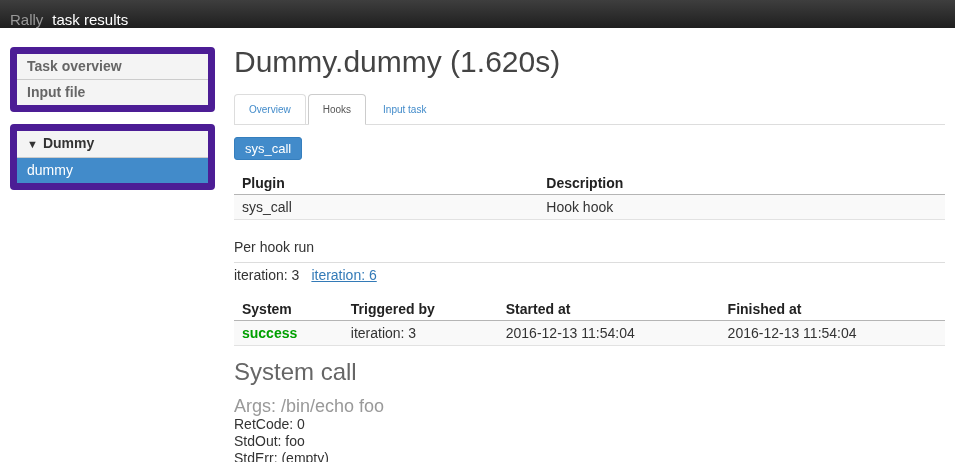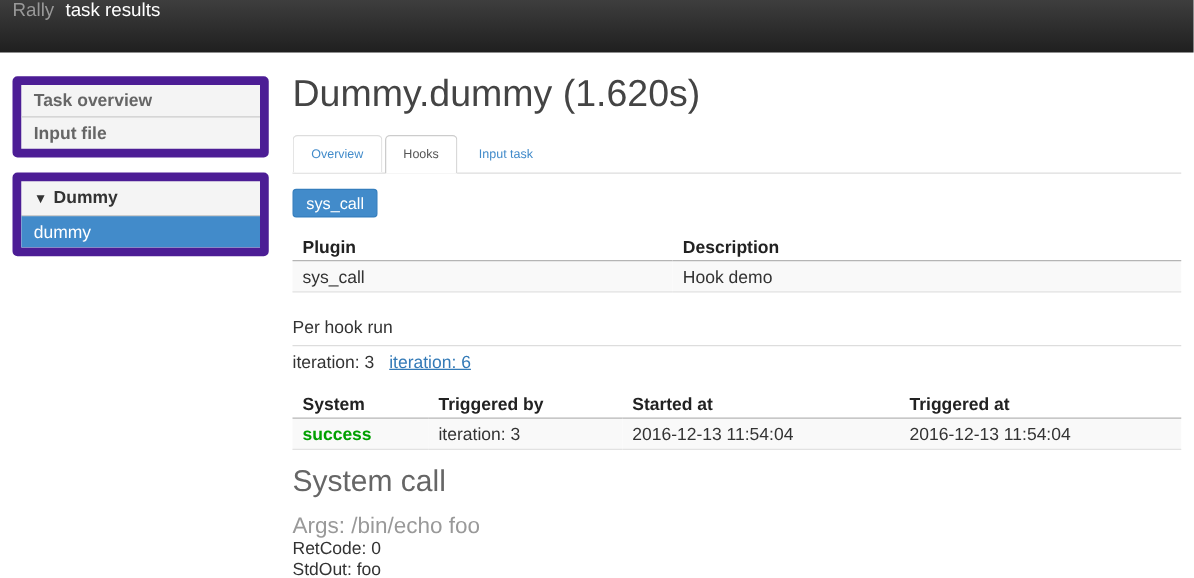--- a/index.html
+++ b/index.html
@@ -6,23 +6,23 @@
   html, body {
     margin: 0; padding: 0;
     width: 955px; height: 462px;
     background: #fff;
     font-family: "Liberation Sans", sans-serif;
     font-size: 14px; color: #333;
     overflow: hidden;
   }
   
   .navbar {
-    height: 42px;
+    height: 28px;
     background: linear-gradient(#3e3e3e, #1f1f1f);
-    display: flex; align-items: flex-start;
+    display: flex; align-items: flex-end;
     padding: 0 10px; gap: 9px;
   }
   .navbar .brand { color: #999; font-size: 15px; }
   .navbar .nav-title { color: #fff; font-size: 15px; }
 
   
   .page { display: flex; align-items: flex-start; }
   .sidebar { flex: none; width: 205px; margin: 19px 0 0 10px; }
   .panel {
     background: #f4f4f4;
@@ -156,21 +156,21 @@
         </colgroup>
       <thead>
         <tr>
           <th>Plugin</th>
           <th>Description</th>
         </tr>
       </thead>
       <tbody>
         <tr>
           <td>sys_call</td>
-          <td>Hook demo</td>
+          <td>Hook hook</td>
         </tr>
       </tbody>
     </table>
 
     <div class="per-hook">Per hook run</div>
 
     <div class="iterations">
       <span class="iter current">iteration: 3</span>
       <a class="iter link">iteration: 6</a>
     </div>
@@ -180,21 +180,21 @@
         <col style="width:15.3%">
           <col style="width:21.8%">
         <col style="width:31.2%">
           <col>
       </colgroup>
       <thead>
         <tr>
           <th>System</th>
           <th>Triggered by</th>
           <th>Started at</th>
-          <th>Triggered at</th>
+          <th>Finished at</th>
         </tr>
       </thead>
       <tbody>
         <tr>
           <td class="status-success">success</td>
           <td>iteration: 3</td>
           <td>2016-12-13 11:54:04</td>
           <td>2016-12-13 11:54:04</td>
         </tr>
       </tbody>

